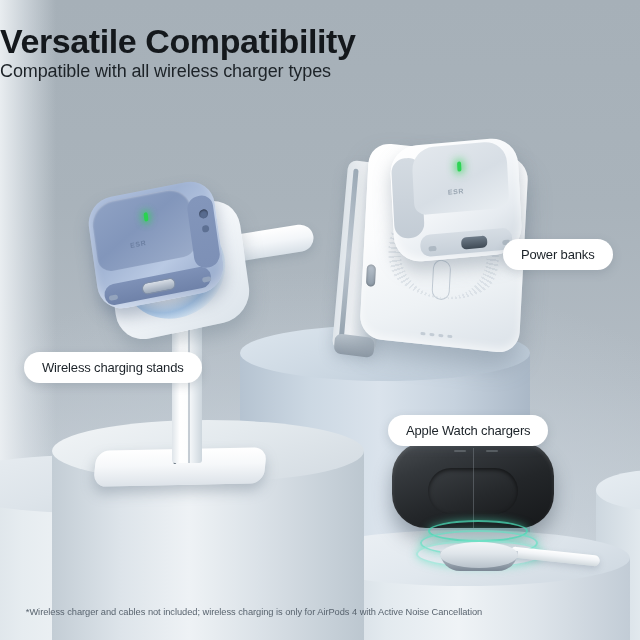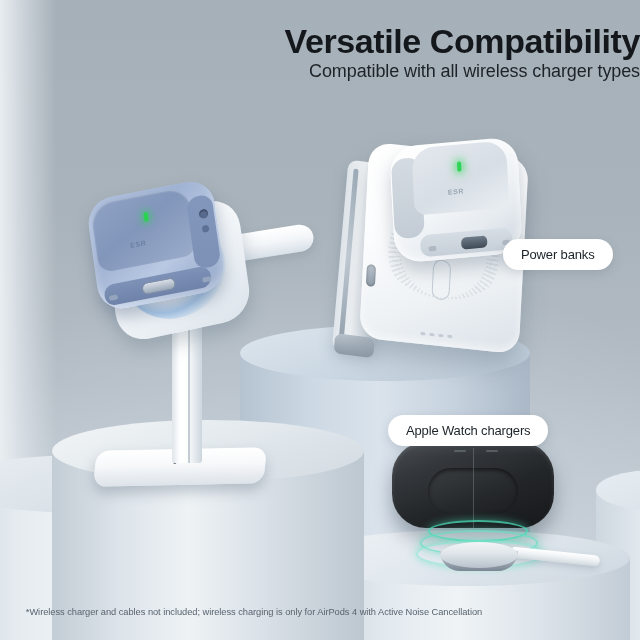--- a/index.html
+++ b/index.html
@@ -19,21 +19,21 @@
       linear-gradient(180deg,#a6b0b8 0%, #a9b3bb 32%, #b3bcc4 60%, #c2cad1 82%, #cdd5db 100%);
   }
   
   .edge-left{
     position:absolute; left:0; top:0; width:56px; height:640px;
     background:linear-gradient(90deg, rgba(236,240,243,.95) 0%, rgba(225,231,236,.6) 45%, rgba(220,228,234,0) 100%);
     z-index:1;
   }
 
   
-  .heading-wrap{ position:absolute; left:0; top:22px; width:640px; text-align:right; z-index:30;}
+  .heading-wrap{ position:absolute; left:0; top:22px; width:640px; text-align:left; z-index:30;}
   .title{
     font-size:34px; font-weight:bold; color:#14181c; letter-spacing:-.4px; line-height:1.15;
   }
   .subtitle{
     font-size:18px; color:#1d2328; font-weight:400; letter-spacing:-.1px;
   }
 
   
   .podium{ position:absolute; z-index:5; }
   .podium .top{
@@ -448,18 +448,19 @@
     <div class="wave w2"></div>
     <div class="wave w3"></div>
 
     <div class="puck">
       <div class="cable"></div>
       <div class="rim"></div>
       <div class="disc"></div>
     </div>
   </div>
 
+  <div class="pill" id="pill-stands">Wireless charging stands</div>
   <div class="pill" id="pill-watch">Apple Watch chargers</div>
   <div class="pill" id="pill-power">Power banks</div>
 
   <div class="footnote">*Wireless charger and cables not included; wireless charging is only for AirPods 4 with Active Noise Cancellation</div>
 
 </div>
 
 </body></html>

